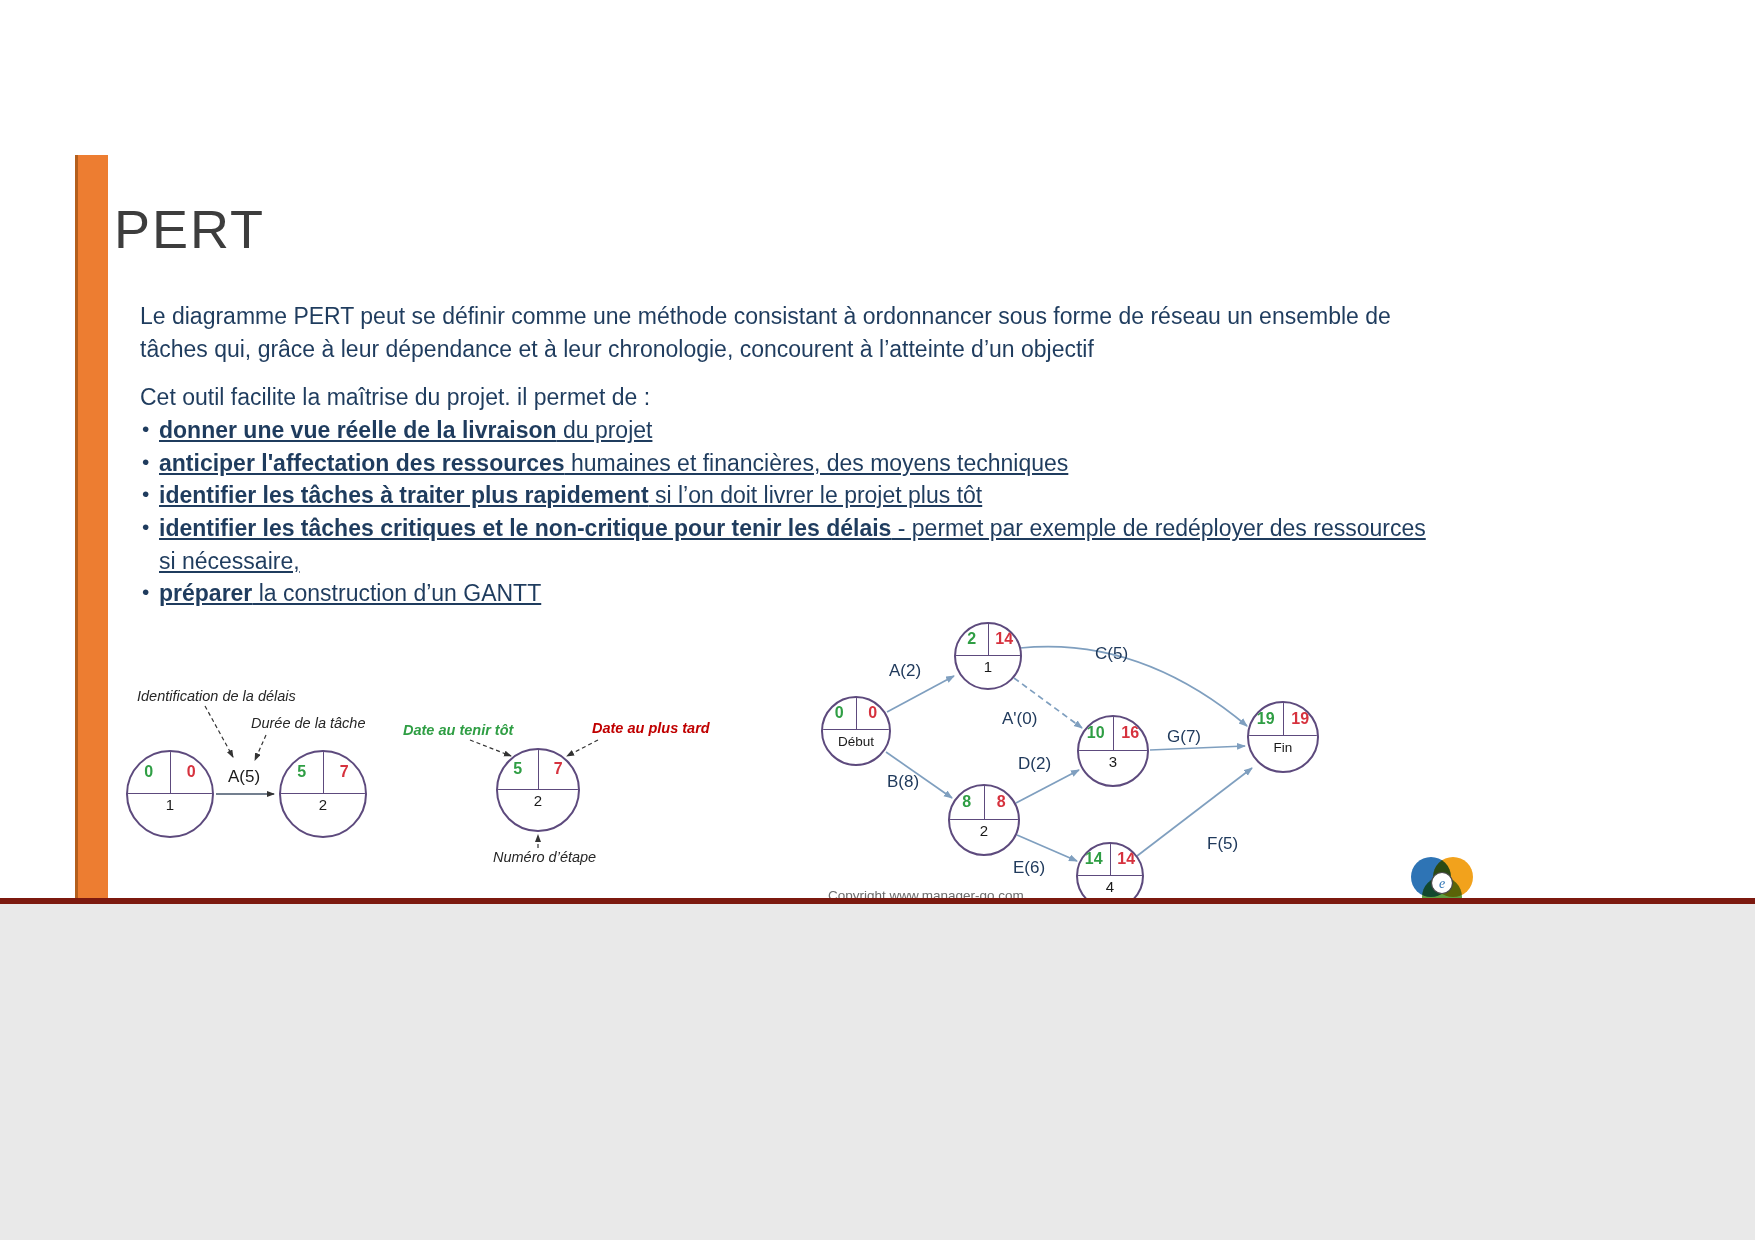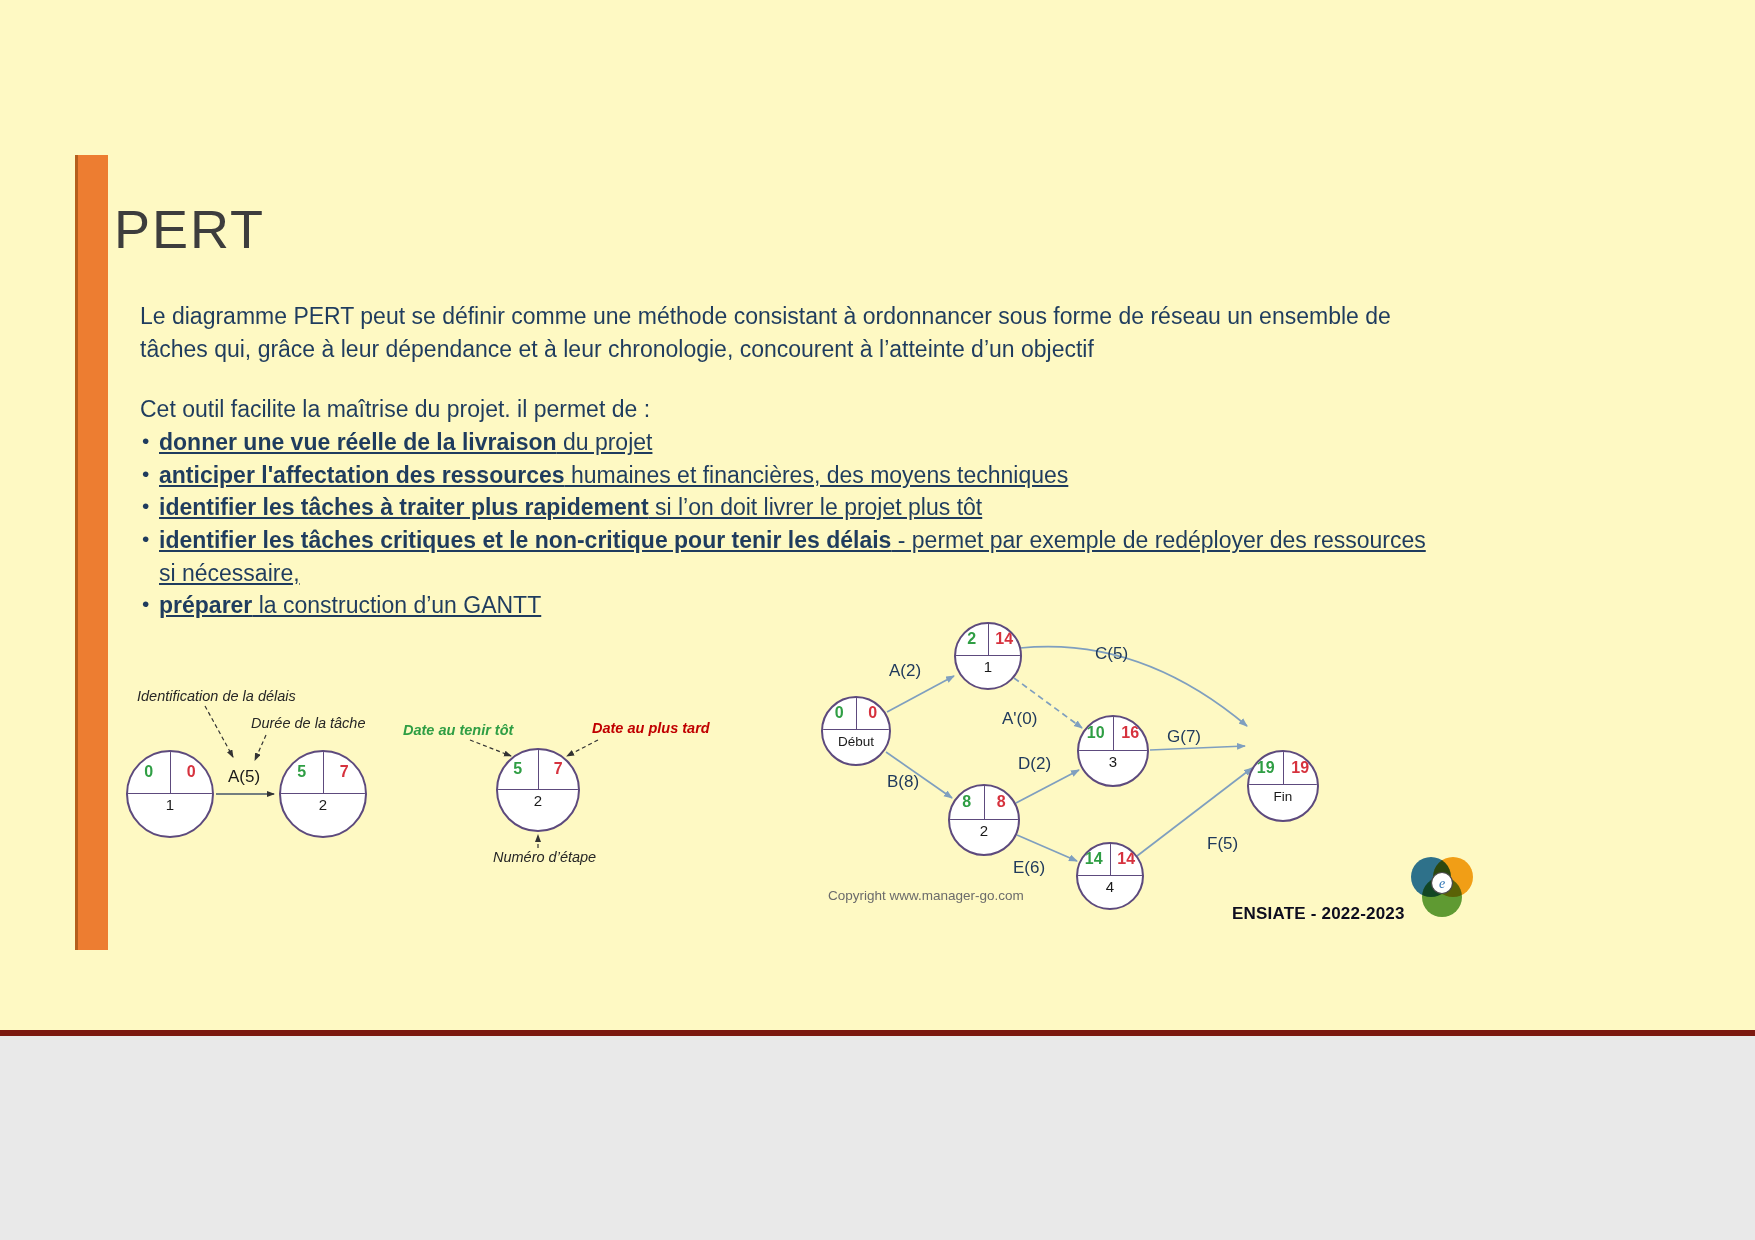--- a/index.html
+++ b/index.html
@@ -1,30 +1,30 @@
 <!DOCTYPE html>
 <html><head>
 <meta charset="utf-8">
 <style>
   html,body{margin:0;padding:0;background:#e9e9e9;}
   #slide{
-    position:relative;width:1755px;height:1036px;background:#fef9c3;
+    position:relative;width:1755px;height:904px;background:#ffffff;
     font-family:"Liberation Sans",sans-serif;overflow:hidden;margin:0 auto;
   }
   .abs{position:absolute;}
 
   
   #accent-bar{left:75px;top:155px;width:30px;height:795px;background:#ED7D31;border-left:3px solid #b45f1d;}
 
   
   #title{left:114px;top:198px;font-size:54px;letter-spacing:2px;color:#3d3d3d;font-weight:400;}
 
   
   #body-text{left:140px;top:300px;width:1295px;color:#1f3c5e;font-size:23px;line-height:1.42;}
-  #body-text .para{margin:0 0 28px 0;}
+  #body-text .para{margin:0 0 16px 0;}
   #body-text .intro{margin:0;}
   #body-text ul{list-style:none;margin:0;padding:0;text-decoration:underline;}
   #body-text li{position:relative;padding-left:19px;}
   #body-text li::before{content:"•";position:absolute;left:2px;top:0;font-size:21px;color:#1f3c5e;}
   .b{font-weight:700;}
 
   
   .pnode{
     position:absolute;border-radius:50%;background:#fff;
     border:2.5px solid #5d4a7d;display:flex;flex-direction:column;overflow:hidden;
@@ -174,21 +174,21 @@
   </div>
 
   <div class="pnode" style="left:1076px;top:842px;width:68px;height:68px;">
     <div class="pnode-top">
       <div class="pnode-early">14</div>
       <div class="pnode-late">14</div>
     </div>
     <div class="pnode-bottom">4</div>
   </div>
 
-  <div class="pnode" style="left:1247px;top:750px;width:72px;height:72px;">
+  <div class="pnode" style="left:1247px;top:701px;width:72px;height:72px;">
     <div class="pnode-top">
       <div class="pnode-early">19</div>
       <div class="pnode-late">19</div>
     </div>
     <div class="pnode-bottom small">Fin</div>
   </div>
 
   <div class="edge-label" style="left:889px;top:661px;">A(2)</div>
   <div class="edge-label" style="left:887px;top:772px;">B(8)</div>
   <div class="edge-label" style="left:1002px;top:709px;">A'(0)</div>

